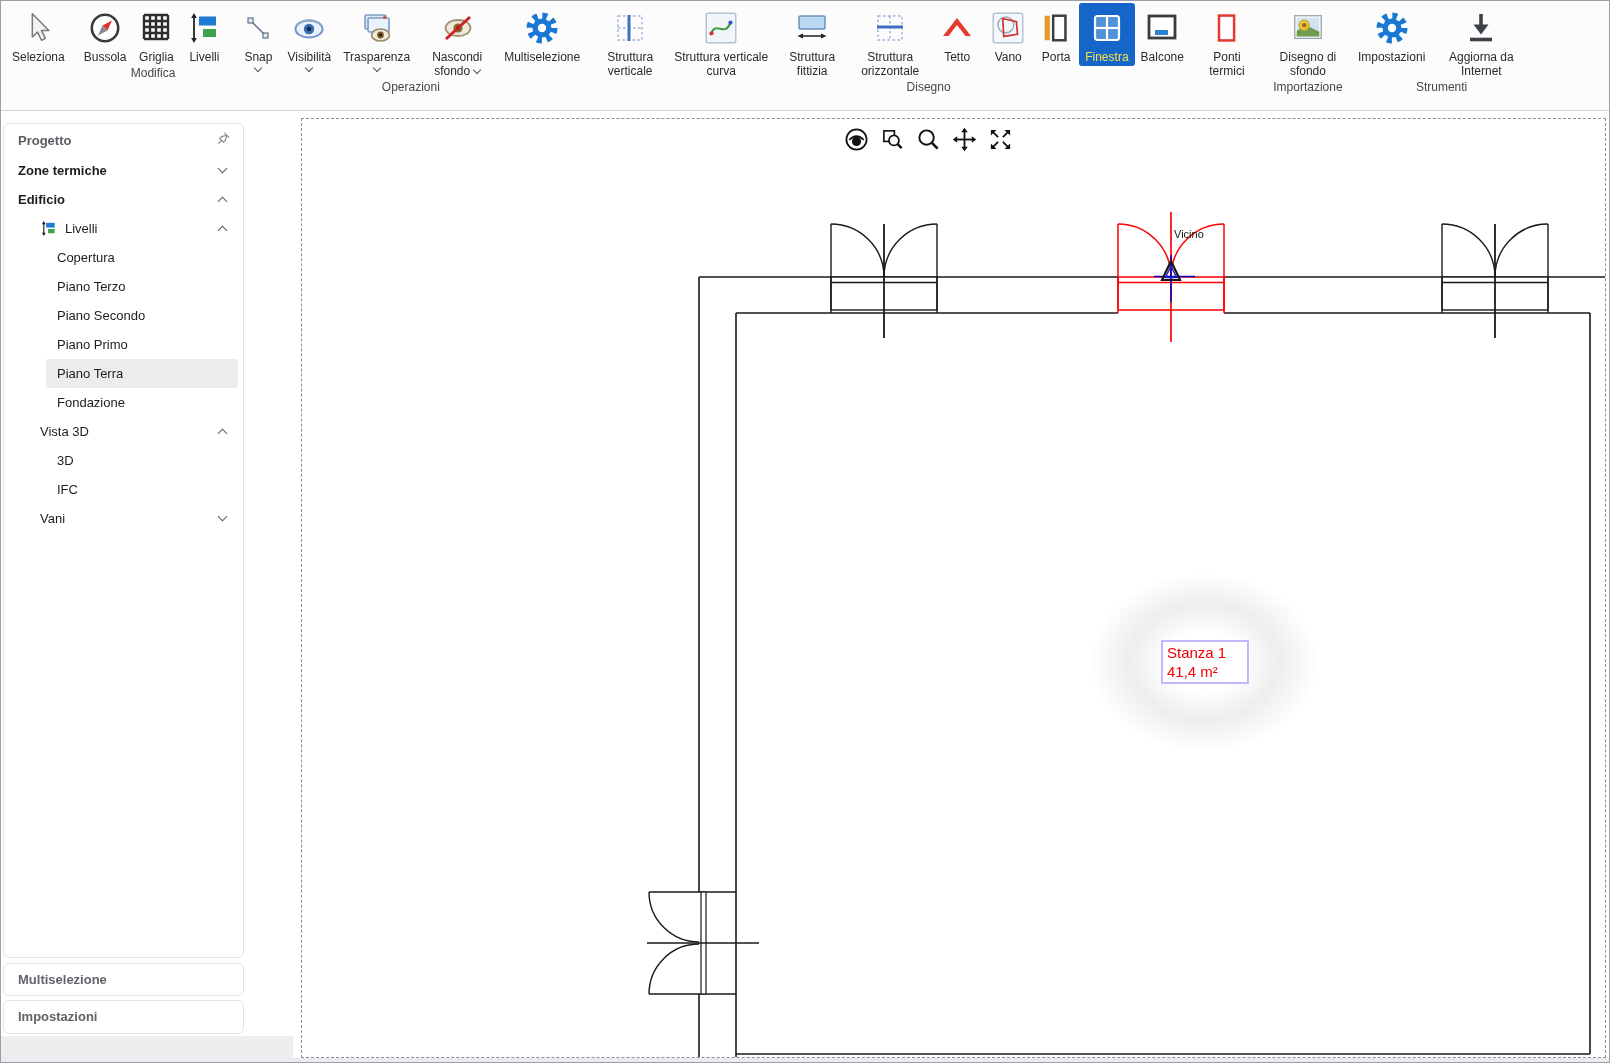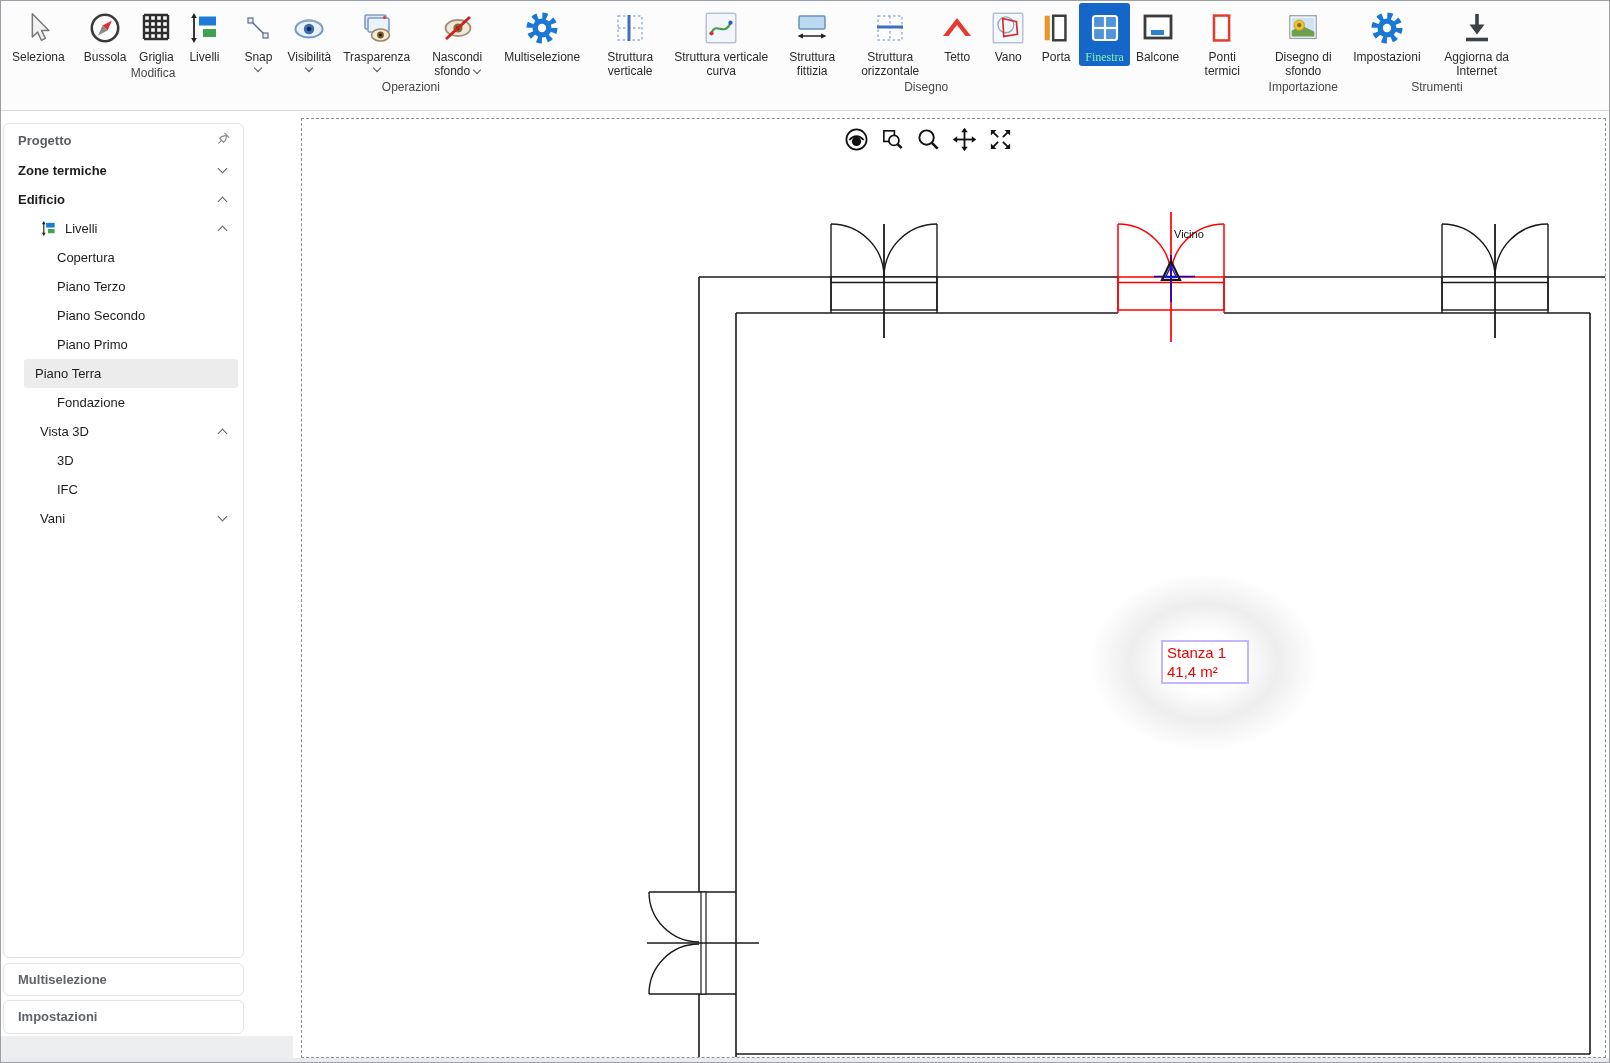--- a/index.html
+++ b/index.html
@@ -19,21 +19,21 @@
   .rbtns { display:flex; align-items:flex-start; padding:2px 3px 0 3px; flex:1; }
   .rgroup-label { text-align:center; font-size:12px; color:#474747; padding:0 4px 5px 4px; height:20px; }
   .rsep { width:1px; background:#dadada; margin:5px 0 4px 0; }
   .rbtn {
     display:flex; flex-direction:column; align-items:center;
     padding:3px 6px 2px 6px; border-radius:3px; min-width:46px;
   }
   .rbtn .ricon { height:44px; display:flex; align-items:center; justify-content:center; }
   .rlabel-wrap { text-align:center; font-size:12px; line-height:1.18; color:#2b2b2b; }
   .rbtn.selected { background:#1467c8; }
-  .rbtn.selected .rlabel-wrap { color:#86efac;font-family:Liberation Serif, serif; }
+  .rbtn.selected .rlabel-wrap { color:#fde047; }
   .w62 .rlabel-wrap { max-width:62px; }
   .w70 .rlabel-wrap { max-width:70px; }
   .w88 .rlabel-wrap { max-width:88px; }
   .w96 .rlabel-wrap { max-width:96px; }
   .chev-s {
     display:inline-block; width:6px; height:6px;
     border-right:1.4px solid #555; border-bottom:1.4px solid #555;
     transform:rotate(45deg); margin-left:4px; vertical-align:2px;
   }
   .chev-under { display:block; margin:1px auto 0 auto; margin-left:auto; }
@@ -43,21 +43,21 @@
     border:1px solid #e3e3e3; border-radius:6px;
   }
   .panel-title {
     height:32px; display:flex; align-items:center; justify-content:space-between;
     padding:0 12px 0 14px; font-size:13px; font-weight:bold; color:#5a5e63;
   }
   .trow { position:relative; height:29px; display:flex; align-items:center; font-size:13px; color:#1d1d1d; }
   .lvl0 { padding-left:14px; font-weight:bold; }
   .lvl1 { padding-left:36px; }
   .lvl2 { padding-left:53px; }
-  .trow.selected { background:#ececec; border-radius:3px; margin-left:20px; margin-right:5px; padding-left:11px; }
+  .trow.selected { background:#ececec; border-radius:3px; margin-left:42px; margin-right:5px; padding-left:11px; }
   .chev {
     position:absolute; right:17px; width:7px; height:7px;
     border-right:1.5px solid #5f5f5f; border-bottom:1.5px solid #5f5f5f;
   }
   .chev.down { transform:rotate(45deg); top:9px; }
   .chev.up   { transform:rotate(-135deg); top:13px; }
   .tree-icon { width:17px; height:17px; margin-right:8px; display:inline-flex; }
   .bpanel-label { font-size:13px; font-weight:bold; color:#606469; padding-left:14px; line-height:32px; }
   .side-gray { position:absolute; left:0; top:1035px; width:292px; height:28px; background:#eceef0; }
   .bottom-strip { position:absolute; left:0; top:1057px; width:1610px; height:6px; background:#e9ebee; }

